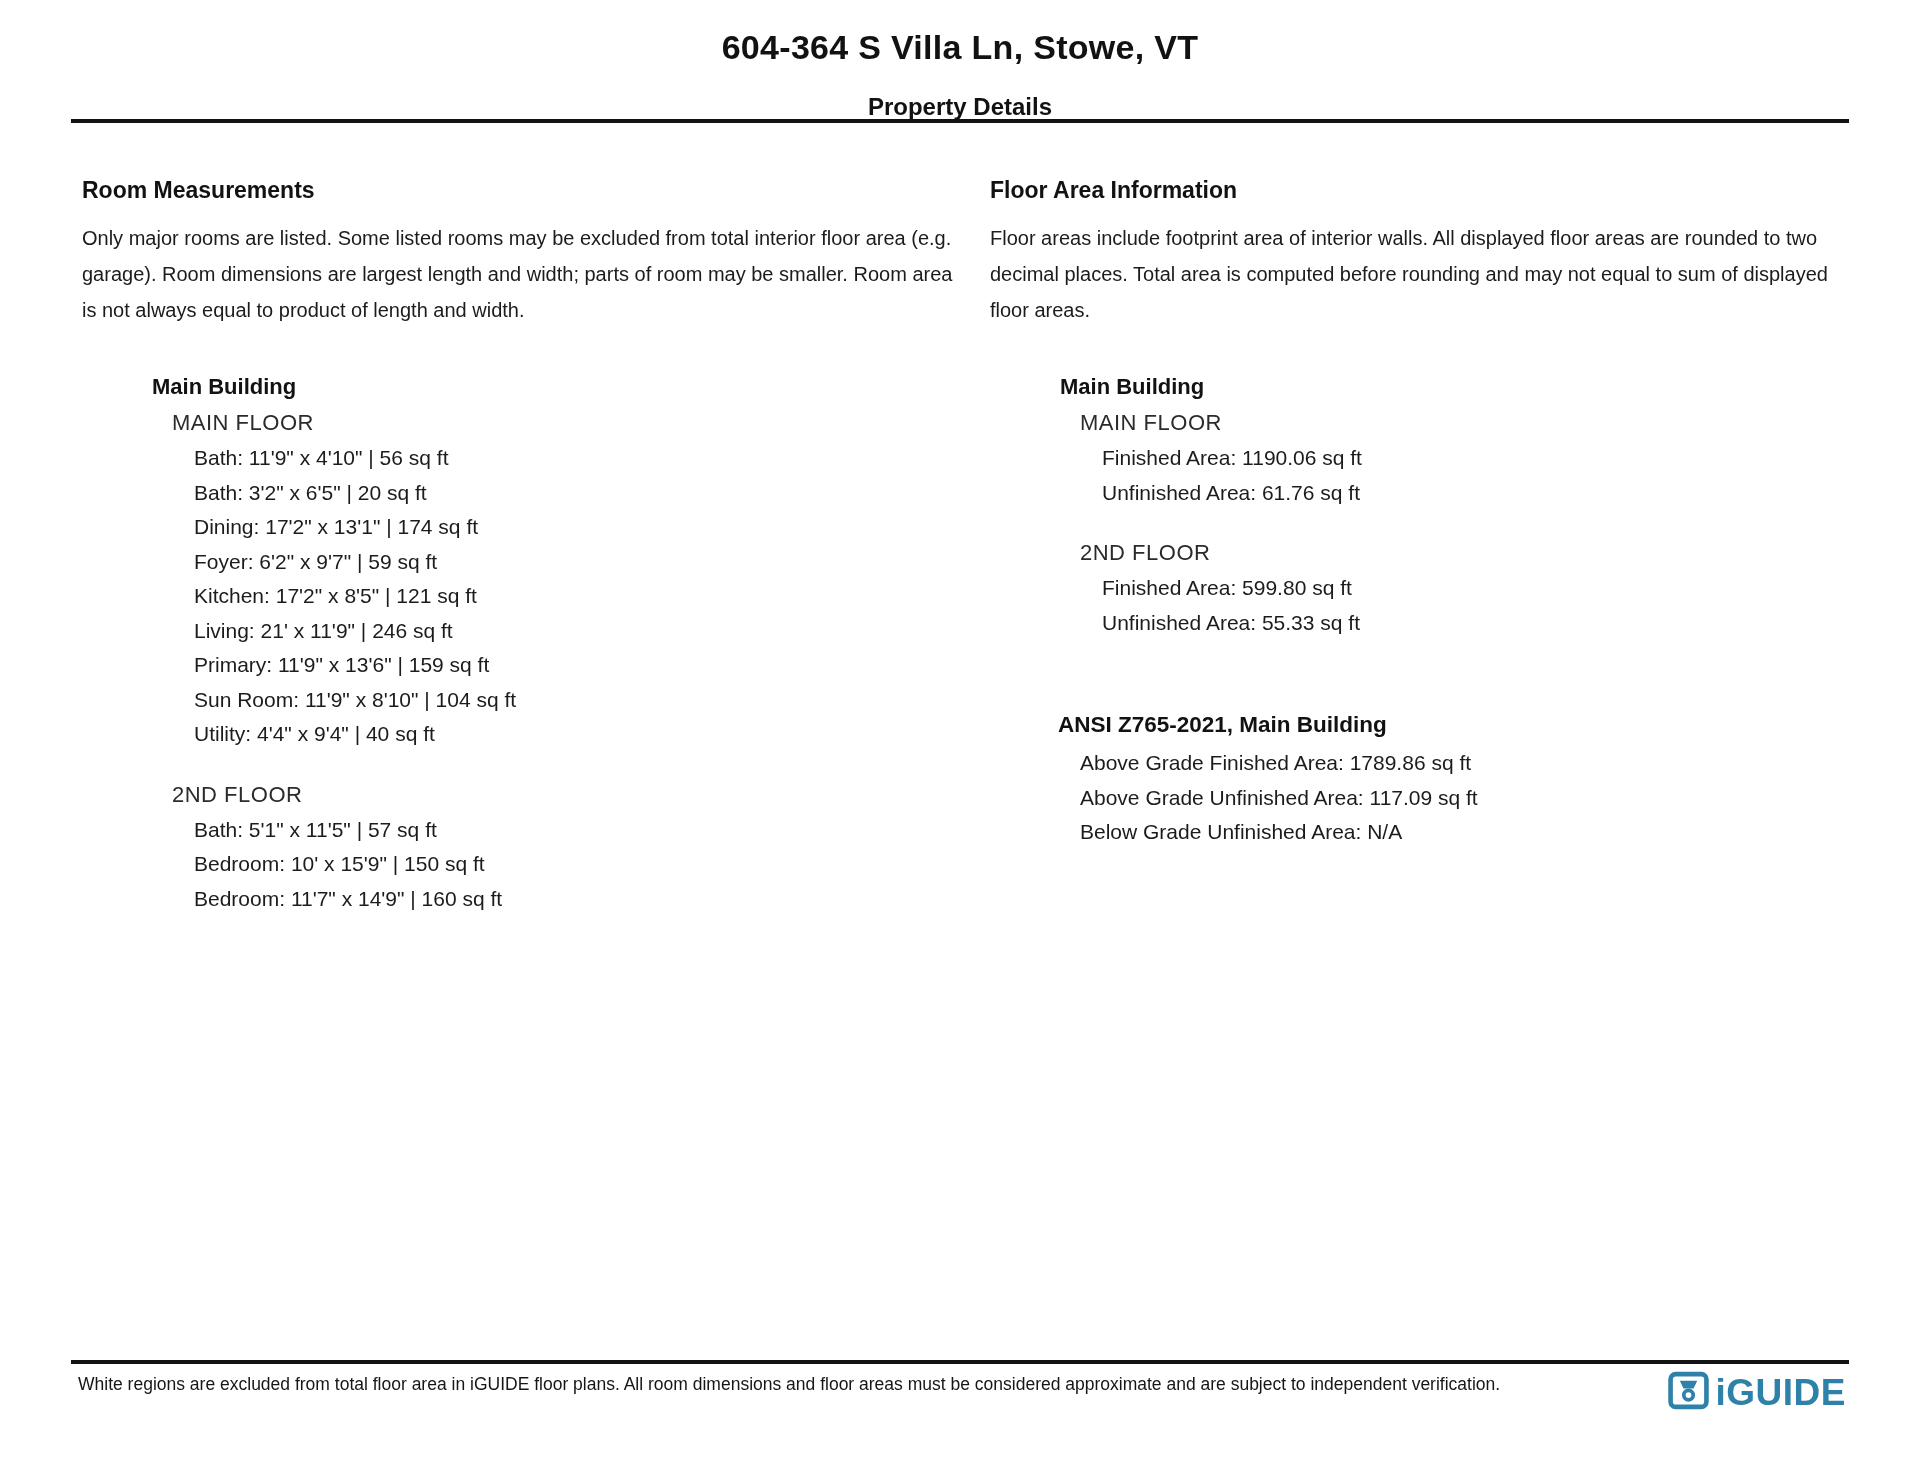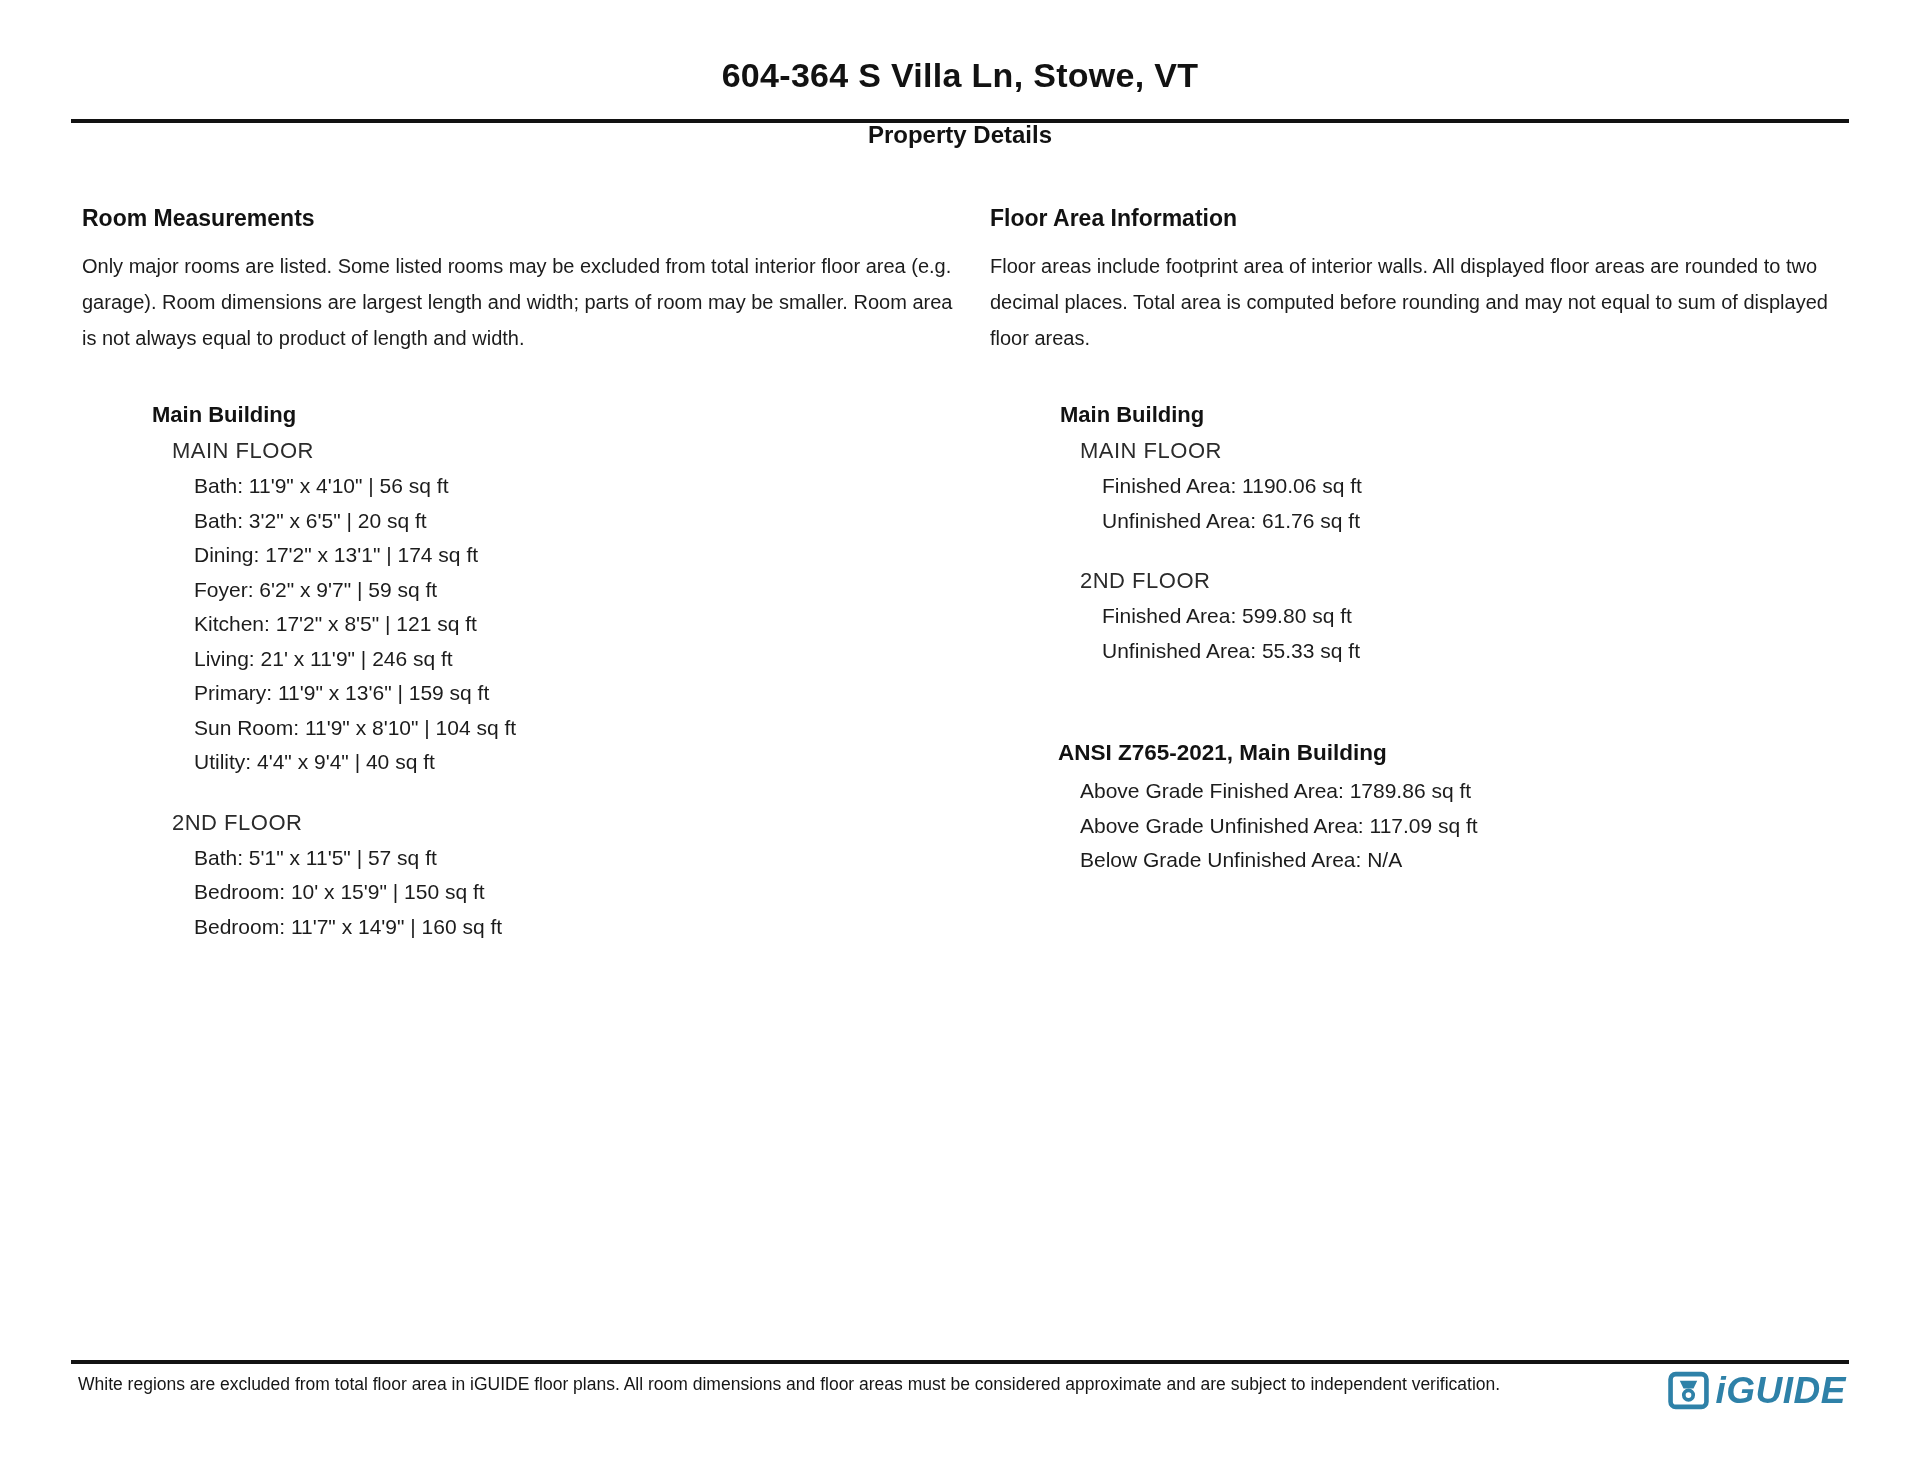--- a/index.html
+++ b/index.html
@@ -6,21 +6,21 @@
   .page {
     position: relative;
     width: 1920px;
     height: 1483px;
     background: #ffffff;
     font-family: "Liberation Sans", sans-serif;
     color: #161616;
     overflow: hidden;
   }
   .title {
-    padding-top: 56px;
+    padding-top: 28px;
     text-align: center;
     font-size: 34px;
     font-weight: bold;
     letter-spacing: 0.3px;
     color: #121212;
   }
   .rule {
     position: absolute;
     left: 71px;
     right: 71px;
@@ -91,23 +91,22 @@
     top: 1374px;
     font-size: 17.5px;
     color: #161616;
     max-width: 1500px;
   }
   .logo {
     position: absolute;
     right: 74px;
     top: 1370px;
     display: flex;
-    align-items: center;
+    align-items: flex-end;
     gap: 7px;
-    font-style: italic;
   }
   .logo svg { display: block; }
   .logo-text {
     font-size: 37px;
     font-weight: 600;
     letter-spacing: 0.5px;
     line-height: 1;
   }
 </style>
 </head>

